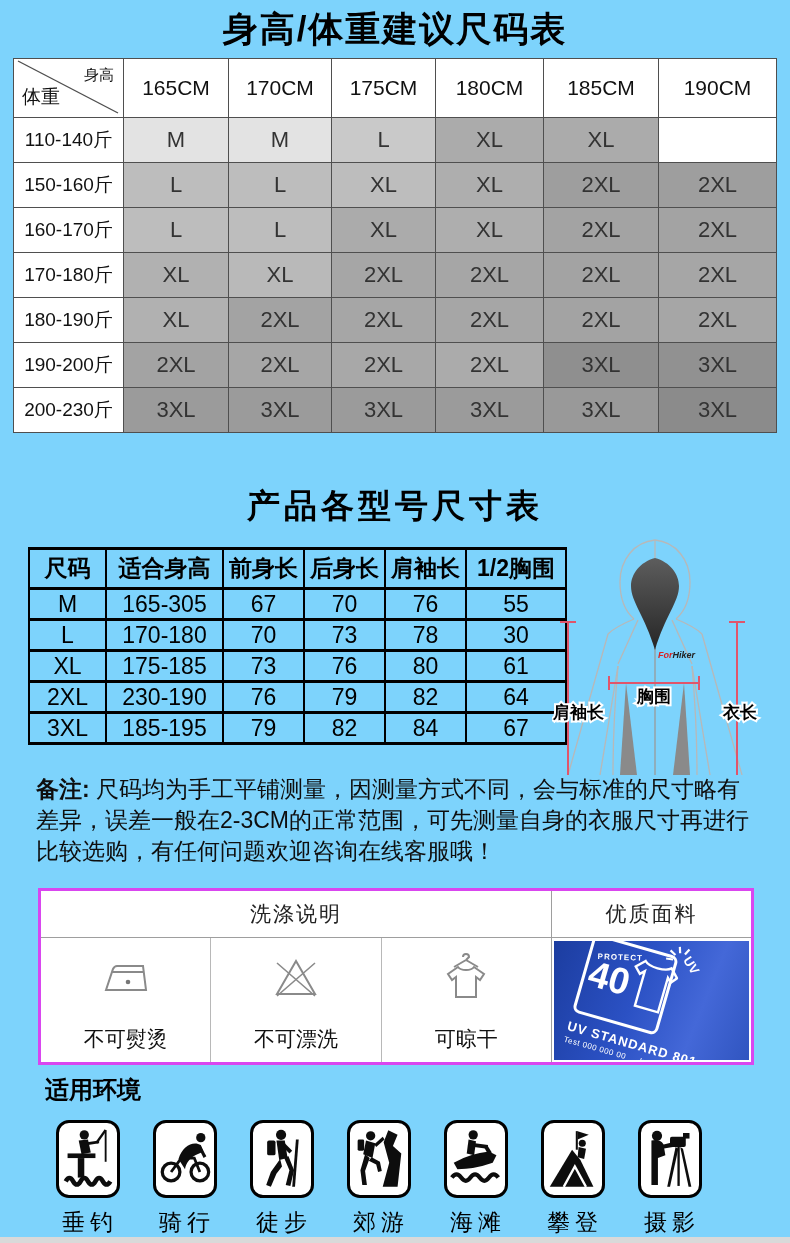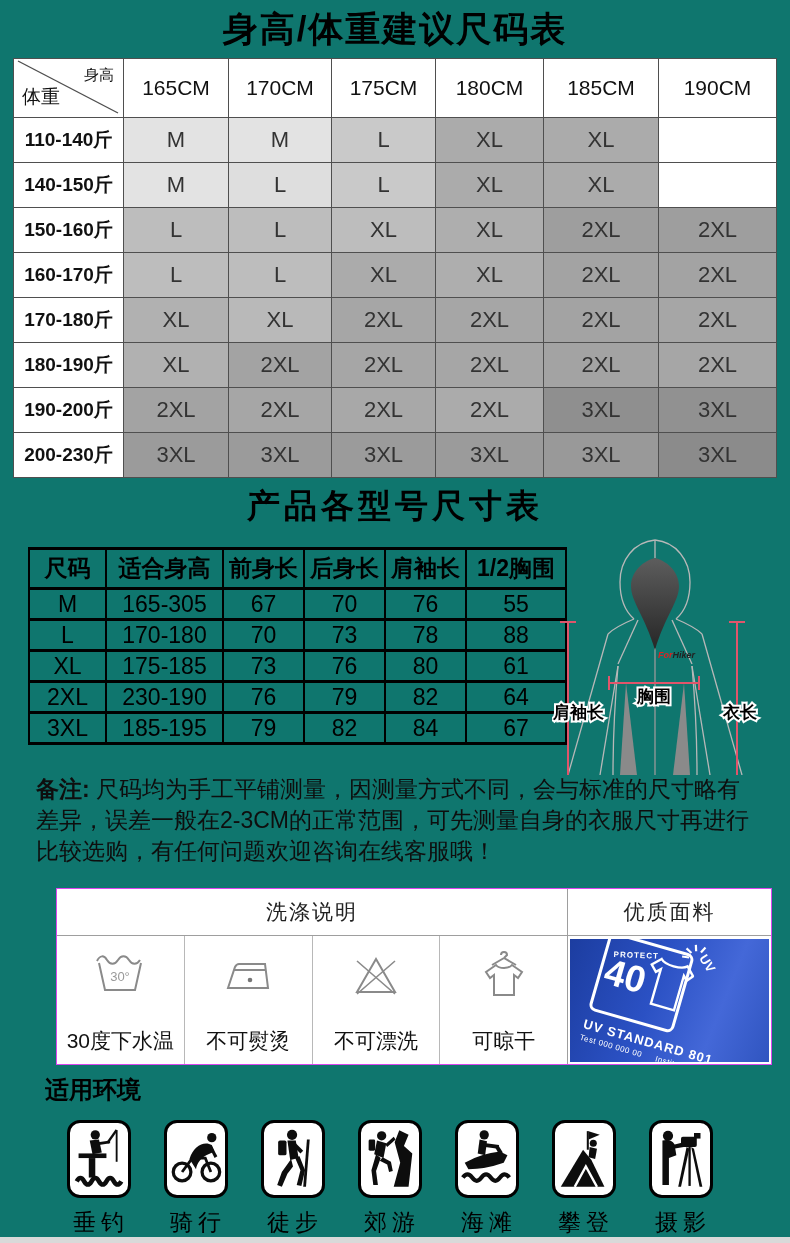--- a/index.html
+++ b/index.html
@@ -1,29 +1,29 @@
 <!DOCTYPE html>
 <html><head>
 <meta charset="utf-8">
 <style>
   html,body{margin:0;padding:0;background:#fff;}
-  .page{position:relative;width:790px;height:1243px;background:#0f766e;overflow:hidden;
+  .page{position:relative;width:790px;height:1243px;background:#7dd3fc;overflow:hidden;
         font-family:"Liberation Sans","DejaVu Sans",sans-serif;color:#111;}
 
   
   .title1{position:absolute;top:6px;left:0;width:100%;text-align:center;margin:0;
           font-size:35px;font-weight:bold;letter-spacing:2px;color:#000;}
   .title2{position:absolute;top:484px;left:0;width:100%;text-align:center;margin:0;
           font-size:33px;font-weight:bold;letter-spacing:4px;color:#000;}
 
   
   .t1{position:absolute;left:13px;top:58px;width:763px;border-collapse:collapse;table-layout:fixed;}
   .t1 th,.t1 td{border:1px solid #4f4f4f;text-align:center;padding:0;}
   .t1 thead th{height:58px;font-size:21px;font-weight:normal;color:#111;background:#fff;}
-  .t1 tbody th{height:44px;font-size:19px;font-weight:bold;color:#111;background:#fff;}
+  .t1 tbody th{height:44px;font-size:19px;font-weight:normal;color:#111;background:#fff;}
   .t1 tbody td{font-size:22px;color:#333;font-weight:normal;}
   .corner{position:relative;}
   .corner svg{position:absolute;left:0;top:0;}
   .corner .tr{position:absolute;top:7px;right:9px;font-size:15px;}
   .corner .bl{position:absolute;bottom:7px;left:8px;font-size:19px;}
 
   
   .t2{position:absolute;left:28px;top:547px;width:537px;border-collapse:collapse;table-layout:fixed;}
   .t2 th,.t2 td{border-left:2px solid #000;border-right:2px solid #000;
                 border-top:3px solid #000;border-bottom:3px solid #000;
@@ -34,21 +34,21 @@
   
   .jacket{position:absolute;left:552px;top:528px;}
 
   
   .note{position:absolute;left:36px;top:774px;width:726px;
         font-size:23px;line-height:31px;color:#0e0e0e;}
   .note b{font-weight:bold;}
 
   
   .care{position:absolute;left:38px;top:888px;width:716px;height:177px;
-        border:1px solid #d946ef;box-sizing:border-box;display:flex;background:#fff;margin-left:18px;}
+        border:3px solid #d946ef;box-sizing:border-box;display:flex;background:#fff;}
   .care-left{width:510px;border-right:1px solid #9e9e9e;display:flex;flex-direction:column;}
   .care-header{height:46px;border-bottom:1px solid #9e9e9e;display:flex;align-items:center;
                justify-content:center;font-size:21px;color:#222;letter-spacing:2px;}
   .care-cells{flex:1;display:flex;}
   .care-cell{flex:1;border-right:1px solid #b8b8b8;display:flex;flex-direction:column;
              align-items:center;justify-content:space-between;padding:14px 0 9px;}
   .care-cell:last-child{border-right:none;}
   .care-label{font-size:21px;color:#111;}
   .care-right{flex:1;display:flex;flex-direction:column;}
   .fabric-photo{flex:1;margin:3px 2px 2px 2px;position:relative;overflow:hidden;
@@ -59,21 +59,21 @@
               transform:rotate(-14deg);letter-spacing:1px;}
   .uv-40{position:absolute;left:3px;top:16px;font-size:37px;font-weight:bold;}
   .uv-shirt{position:absolute;right:-8px;top:4px;}
   .uv-rays{position:absolute;right:-16px;top:-14px;}
   .uv-uv{position:absolute;right:-26px;top:-6px;font-size:13px;font-weight:bold;transform:rotate(42deg);}
   .uv-standard{margin-top:7px;font-size:13px;font-weight:bold;letter-spacing:1px;white-space:nowrap;}
   .uv-test{margin-top:2px;font-size:8px;letter-spacing:.5px;white-space:nowrap;display:flex;gap:14px;}
 
   
   .env-title{position:absolute;left:45px;top:1074px;font-size:24px;font-weight:bold;color:#000;}
-  .env-row{position:absolute;left:50px;top:1120px;display:flex;}
+  .env-row{position:absolute;left:39px;top:1120px;display:flex;}
   .env-item{width:97px;display:flex;flex-direction:column;align-items:center;}
   .env-box{width:64px;height:78px;border:3px solid #000;border-radius:13px;box-sizing:border-box;
            display:flex;align-items:center;justify-content:center;background:#fff;}
   .env-label{margin-top:9px;font-size:23px;color:#000;letter-spacing:5px;text-indent:5px;white-space:nowrap;}
 
   .bottom-bar{position:absolute;left:0;top:1237px;width:100%;height:6px;background:#d9d9d9;}
 </style>
 </head>
 <body>
 
@@ -112,29 +112,20 @@
         <tr>
           <th>110-140斤</th>
           <td style="background: rgb(227, 227, 227);">M</td>
           <td style="background: rgb(227, 227, 227);">M</td>
           <td style="background: rgb(201, 201, 201);">L</td>
           <td style="background: rgb(171, 171, 171);">XL</td>
           <td style="background: rgb(171, 171, 171);">XL</td>
           <td style="background: rgb(255, 255, 255);"></td>
         </tr>
         <tr>
-          <th>140-150斤</th>
-          <td style="background: rgb(227, 227, 227);">M</td>
-          <td style="background: rgb(222, 222, 222);">L</td>
-          <td style="background: rgb(201, 201, 201);">L</td>
-          <td style="background: rgb(171, 171, 171);">XL</td>
-          <td style="background: rgb(171, 171, 171);">XL</td>
-          <td style="background: rgb(255, 255, 255);"></td>
-        </tr>
-        <tr>
           <th>150-160斤</th>
           <td style="background: rgb(189, 189, 189);">L</td>
           <td style="background: rgb(189, 189, 189);">L</td>
           <td style="background: rgb(189, 189, 189);">XL</td>
           <td style="background: rgb(174, 174, 174);">XL</td>
           <td style="background: rgb(158, 158, 158);">2XL</td>
           <td style="background: rgb(158, 158, 158);">2XL</td>
         </tr>
         <tr>
           <th>160-170斤</th>
@@ -213,21 +204,21 @@
           <td>70</td>
           <td>76</td>
           <td>55</td>
         </tr>
         <tr>
           <td>L</td>
           <td>170-180</td>
           <td>70</td>
           <td>73</td>
           <td>78</td>
-          <td>88</td>
+          <td>30</td>
         </tr>
         <tr>
           <td>XL</td>
           <td>175-185</td>
           <td>73</td>
           <td>76</td>
           <td>80</td>
           <td>61</td>
         </tr>
         <tr>
@@ -293,28 +284,20 @@
   </svg>
 
   <div class="note"><b>备注:</b><span> 尺码均为手工平铺测量，因测量方式不同，会与标准的尺寸略有差异，误差一般在2-3CM的正常范围，可先测量自身的衣服尺寸再进行比较选购，有任何问题欢迎咨询在线客服哦！</span></div>
 
   <div class="care">
     <div class="care-left">
       <div class="care-header">洗涤说明</div>
       <div class="care-cells">
         <div class="care-cell">
           <svg width="56" height="50" viewBox="0 0 56 50" fill="none" stroke="#8a8a8a" stroke-width="2">
-            <path d="M5,11 C8,5 12,5 15,10 C18,15 23,15 26,10 C29,5 34,5 37,10 C40,15 45,15 48,10"></path>
-            <path d="M7,13 L13,40 L43,40 L49,13"></path>
-            <text x="28" y="31" font-size="13" fill="#9a9a9a" stroke="none" text-anchor="middle">30°</text>
-          </svg>
-          <div class="care-label">30度下水温</div>
-        </div>
-        <div class="care-cell">
-          <svg width="56" height="50" viewBox="0 0 56 50" fill="none" stroke="#8a8a8a" stroke-width="2">
             <path d="M8,38 L15,17 C16,15 17,14 19,14 L45,14 L48,38 Z"></path>
             <path d="M14,20 L46,20"></path>
             <circle cx="30" cy="30" r="2.3" fill="#777" stroke="none"></circle>
           </svg>
           <div class="care-label">不可熨烫</div>
         </div>
         <div class="care-cell">
           <svg width="56" height="50" viewBox="0 0 56 50" fill="none" stroke="#8a8a8a" stroke-width="2">
             <path d="M28,9 L9,42 L47,42 Z"></path>
             <path d="M9,11 L47,44 M47,11 L9,44" stroke-width="1.6"></path>

